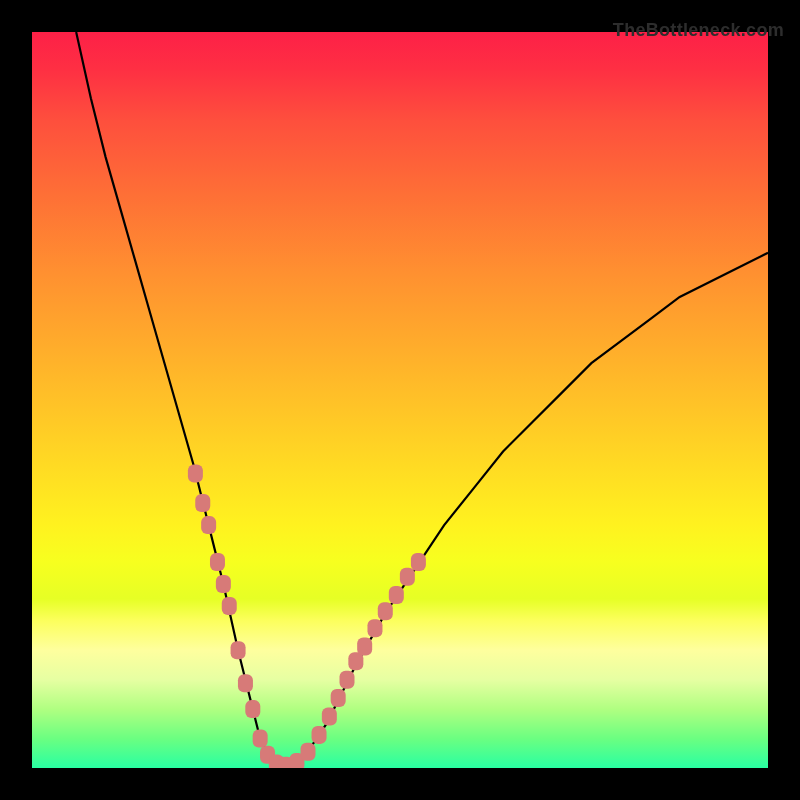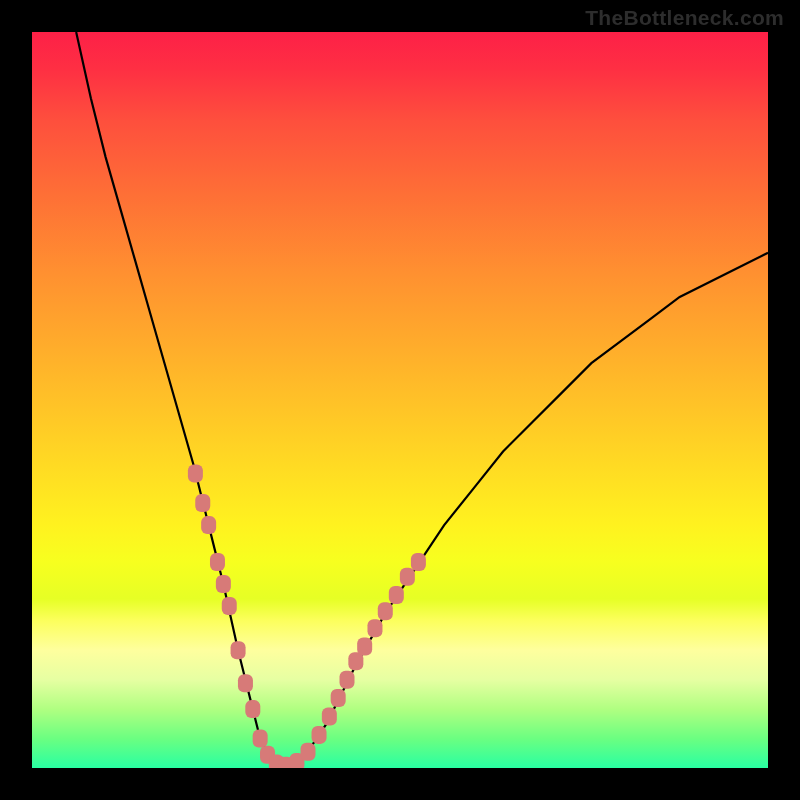--- a/index.html
+++ b/index.html
@@ -45,24 +45,24 @@
   .curve-layer {
     position: absolute;
     left: 32px;
     top: 32px;
     width: 736px;
     height: 736px;
     pointer-events: none;
   }
   .watermark {
     position: absolute;
-    top: 6px;
+    top: 20px;
     right: 16px;
     color: #2d2d2d;
-    font-size: 21px;
+    font-size: 18px;
     font-weight: 600;
     letter-spacing: 0.3px;
   }
 </style>
 </head>
 <body>
 
 <div class="stage">
   <div class="plot-bg"></div>
   <svg class="curve-layer" viewBox="0 0 736 736" preserveAspectRatio="none">

